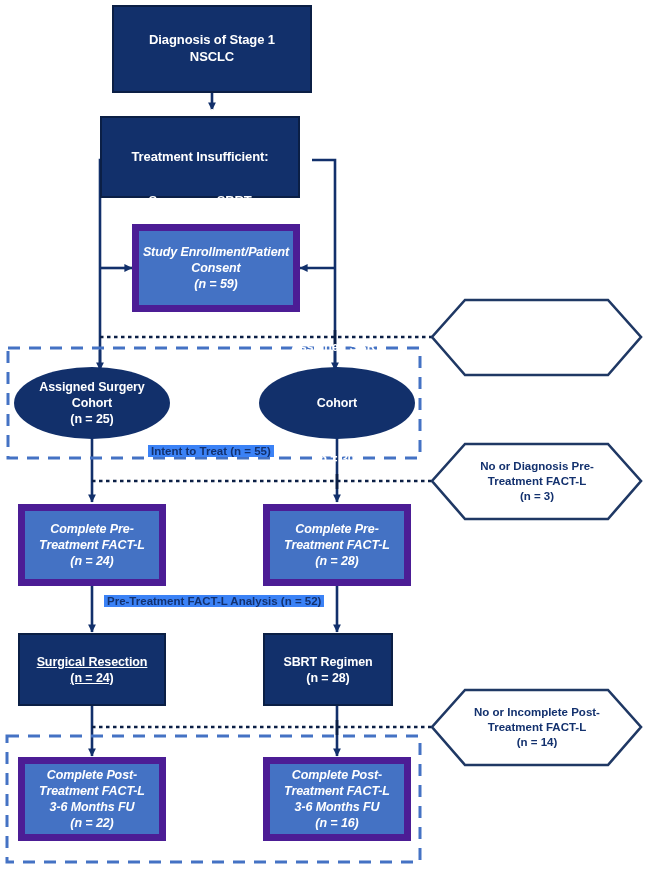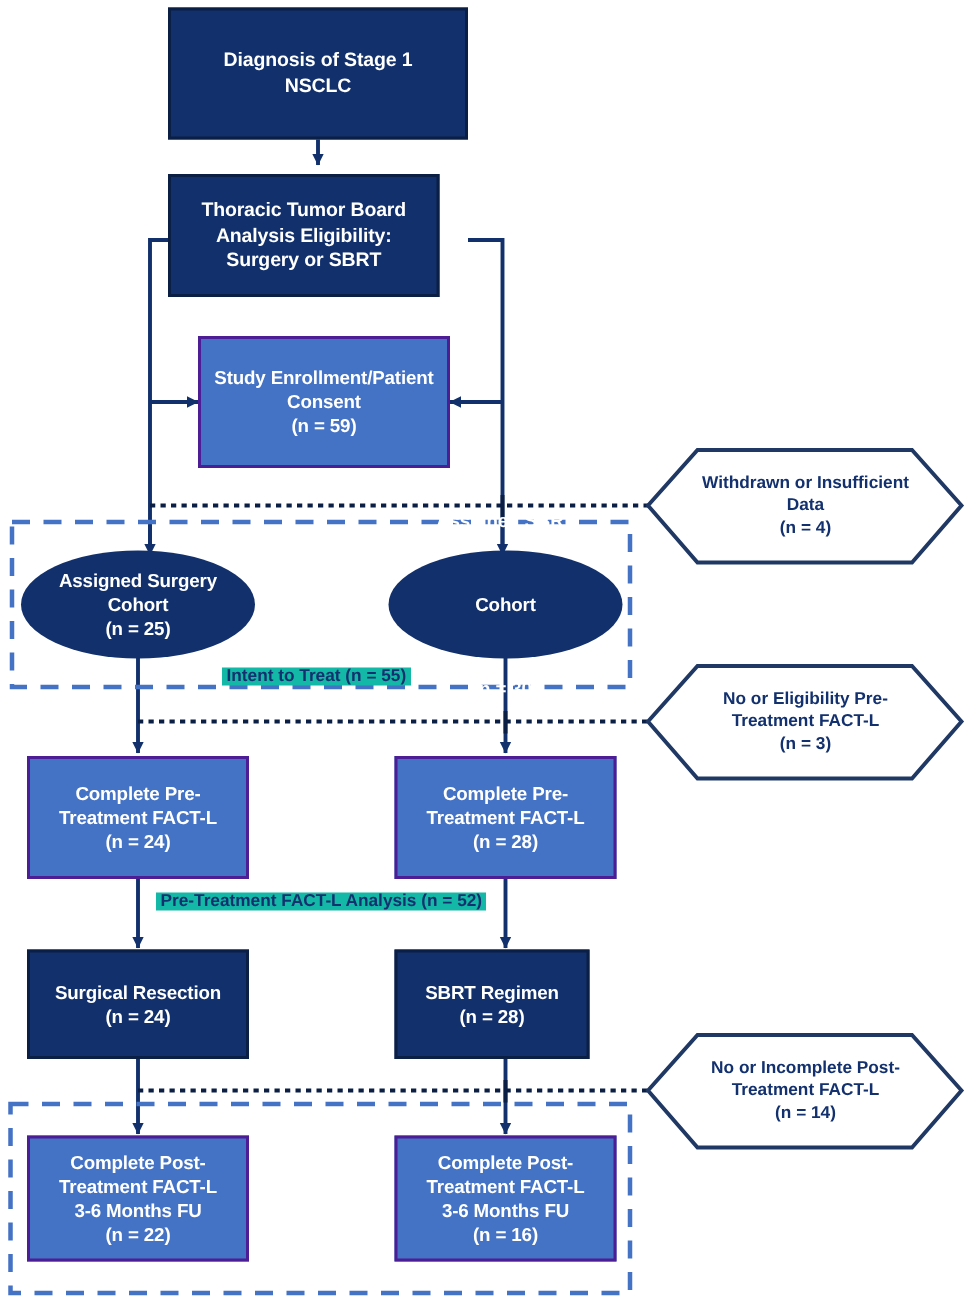--- a/index.html
+++ b/index.html
@@ -35,21 +35,22 @@
     line-height: 1.28;
     letter-spacing: -0.1px;
   }
   .node .ln { display: block; white-space: nowrap; }
   .box-dark {
     background: #12306B;
     border: 2px solid #0B1F45;
   }
   .box-mid {
     background: #4472C4;
-    border: 2px solid #4c1d95;
+    border: 7px solid #4c1d95;
+    font-style: italic;
   }
   .ellipse-dark {
     background: #12306B;
     border-radius: 50%;
   }
   .hex-label {
     position: absolute;
     box-sizing: border-box;
     display: flex;
     flex-direction: column;
@@ -60,21 +61,21 @@
     font-weight: bold;
     line-height: 1.3;
     z-index: 4;
   }
   .caption {
     position: absolute;
     color: #13316E;
     font-weight: bold;
     white-space: nowrap;
     z-index: 5;
-    background: #14b8a6;
+    background: #3b82f6;
     padding: 0 3px;
   }
 </style>
 </head>
 <body>
 
 <div id="canvas">
 
   <svg id="wires" viewBox="0 0 646 874">
     <defs>
@@ -133,23 +134,23 @@
       <polygon points="465,444 608,444 641,481 608,519 465,519 432,481"></polygon>
       <polygon points="465,690 608,690 641,727 608,765 465,765 432,727"></polygon>
     </g>
   </svg>
 
   <div class="node box-dark" style="left:112px; top:5px; width:200px; height:88px; font-size:13px;">
     <span class="ln">Diagnosis of Stage 1</span>
     <span class="ln">NSCLC</span>
   </div>
 
-  <div class="node box-dark" style="left:112px; top:116px; width:181px; height:82px; font-size:13px;">
+  <div class="node box-dark" style="left:100px; top:116px; width:200px; height:82px; font-size:13px;gap:28px;">
     <span class="ln">Thoracic Tumor Board</span>
-    <span class="ln">Analysis Eligibility:</span>
+    <span class="ln">Treatment Insufficient:</span>
     <span class="ln">Surgery or SBRT</span>
   </div>
 
   <div class="node box-mid" style="left:132px; top:224px; width:168px; height:88px; font-size:12.5px;">
     <span class="ln">Study Enrollment/Patient</span>
     <span class="ln">Consent</span>
     <span class="ln">(n = 59)</span>
   </div>
 
   <div class="node ellipse-dark" style="left:14px; top:367px; width:156px; height:72px; font-size:12.5px;">
@@ -169,21 +170,21 @@
     <span class="ln">Treatment FACT-L</span>
     <span class="ln">(n = 24)</span>
   </div>
 
   <div class="node box-mid" style="left:263px; top:504px; width:148px; height:82px; font-size:12.5px;">
     <span class="ln">Complete Pre-</span>
     <span class="ln">Treatment FACT-L</span>
     <span class="ln">(n = 28)</span>
   </div>
 
-  <div class="node box-dark" style="left:18px; top:633px; width:148px; height:73px; font-size:12.5px;">
+  <div class="node box-dark" style="left:18px; top:633px; width:148px; height:73px; font-size:12.5px;text-decoration:underline;">
     <span class="ln">Surgical Resection</span>
     <span class="ln">(n = 24)</span>
   </div>
 
   <div class="node box-dark" style="left:263px; top:633px; width:130px; height:73px; font-size:12.5px;">
     <span class="ln">SBRT Regimen</span>
     <span class="ln">(n = 28)</span>
   </div>
 
   <div class="node box-mid" style="left:18px; top:757px; width:148px; height:84px; font-size:12.5px;">
@@ -193,28 +194,23 @@
     <span class="ln">(n = 22)</span>
   </div>
 
   <div class="node box-mid" style="left:263px; top:757px; width:148px; height:84px; font-size:12.5px;">
     <span class="ln">Complete Post-</span>
     <span class="ln">Treatment FACT-L</span>
     <span class="ln">3-6 Months FU</span>
     <span class="ln">(n = 16)</span>
   </div>
 
-  <div class="hex-label" style="left:436px; top:300px; width:202px; height:75px; font-size:11.5px;">
-    <span class="ln">Withdrawn or Insufficient</span>
-    <span class="ln">Data</span>
-    <span class="ln">(n = 4)</span>
-  </div>
 
   <div class="hex-label" style="left:436px; top:444px; width:202px; height:75px; font-size:11.5px;">
-    <span class="ln">No or Eligibility Pre-</span>
+    <span class="ln">No or Diagnosis Pre-</span>
     <span class="ln">Treatment FACT-L</span>
     <span class="ln">(n = 3)</span>
   </div>
 
   <div class="hex-label" style="left:436px; top:690px; width:202px; height:75px; font-size:11.5px;justify-content:center;">
     <span class="ln">No or Incomplete Post-</span>
     <span class="ln">Treatment FACT-L</span>
     <span class="ln">(n = 14)</span>
   </div>
 

